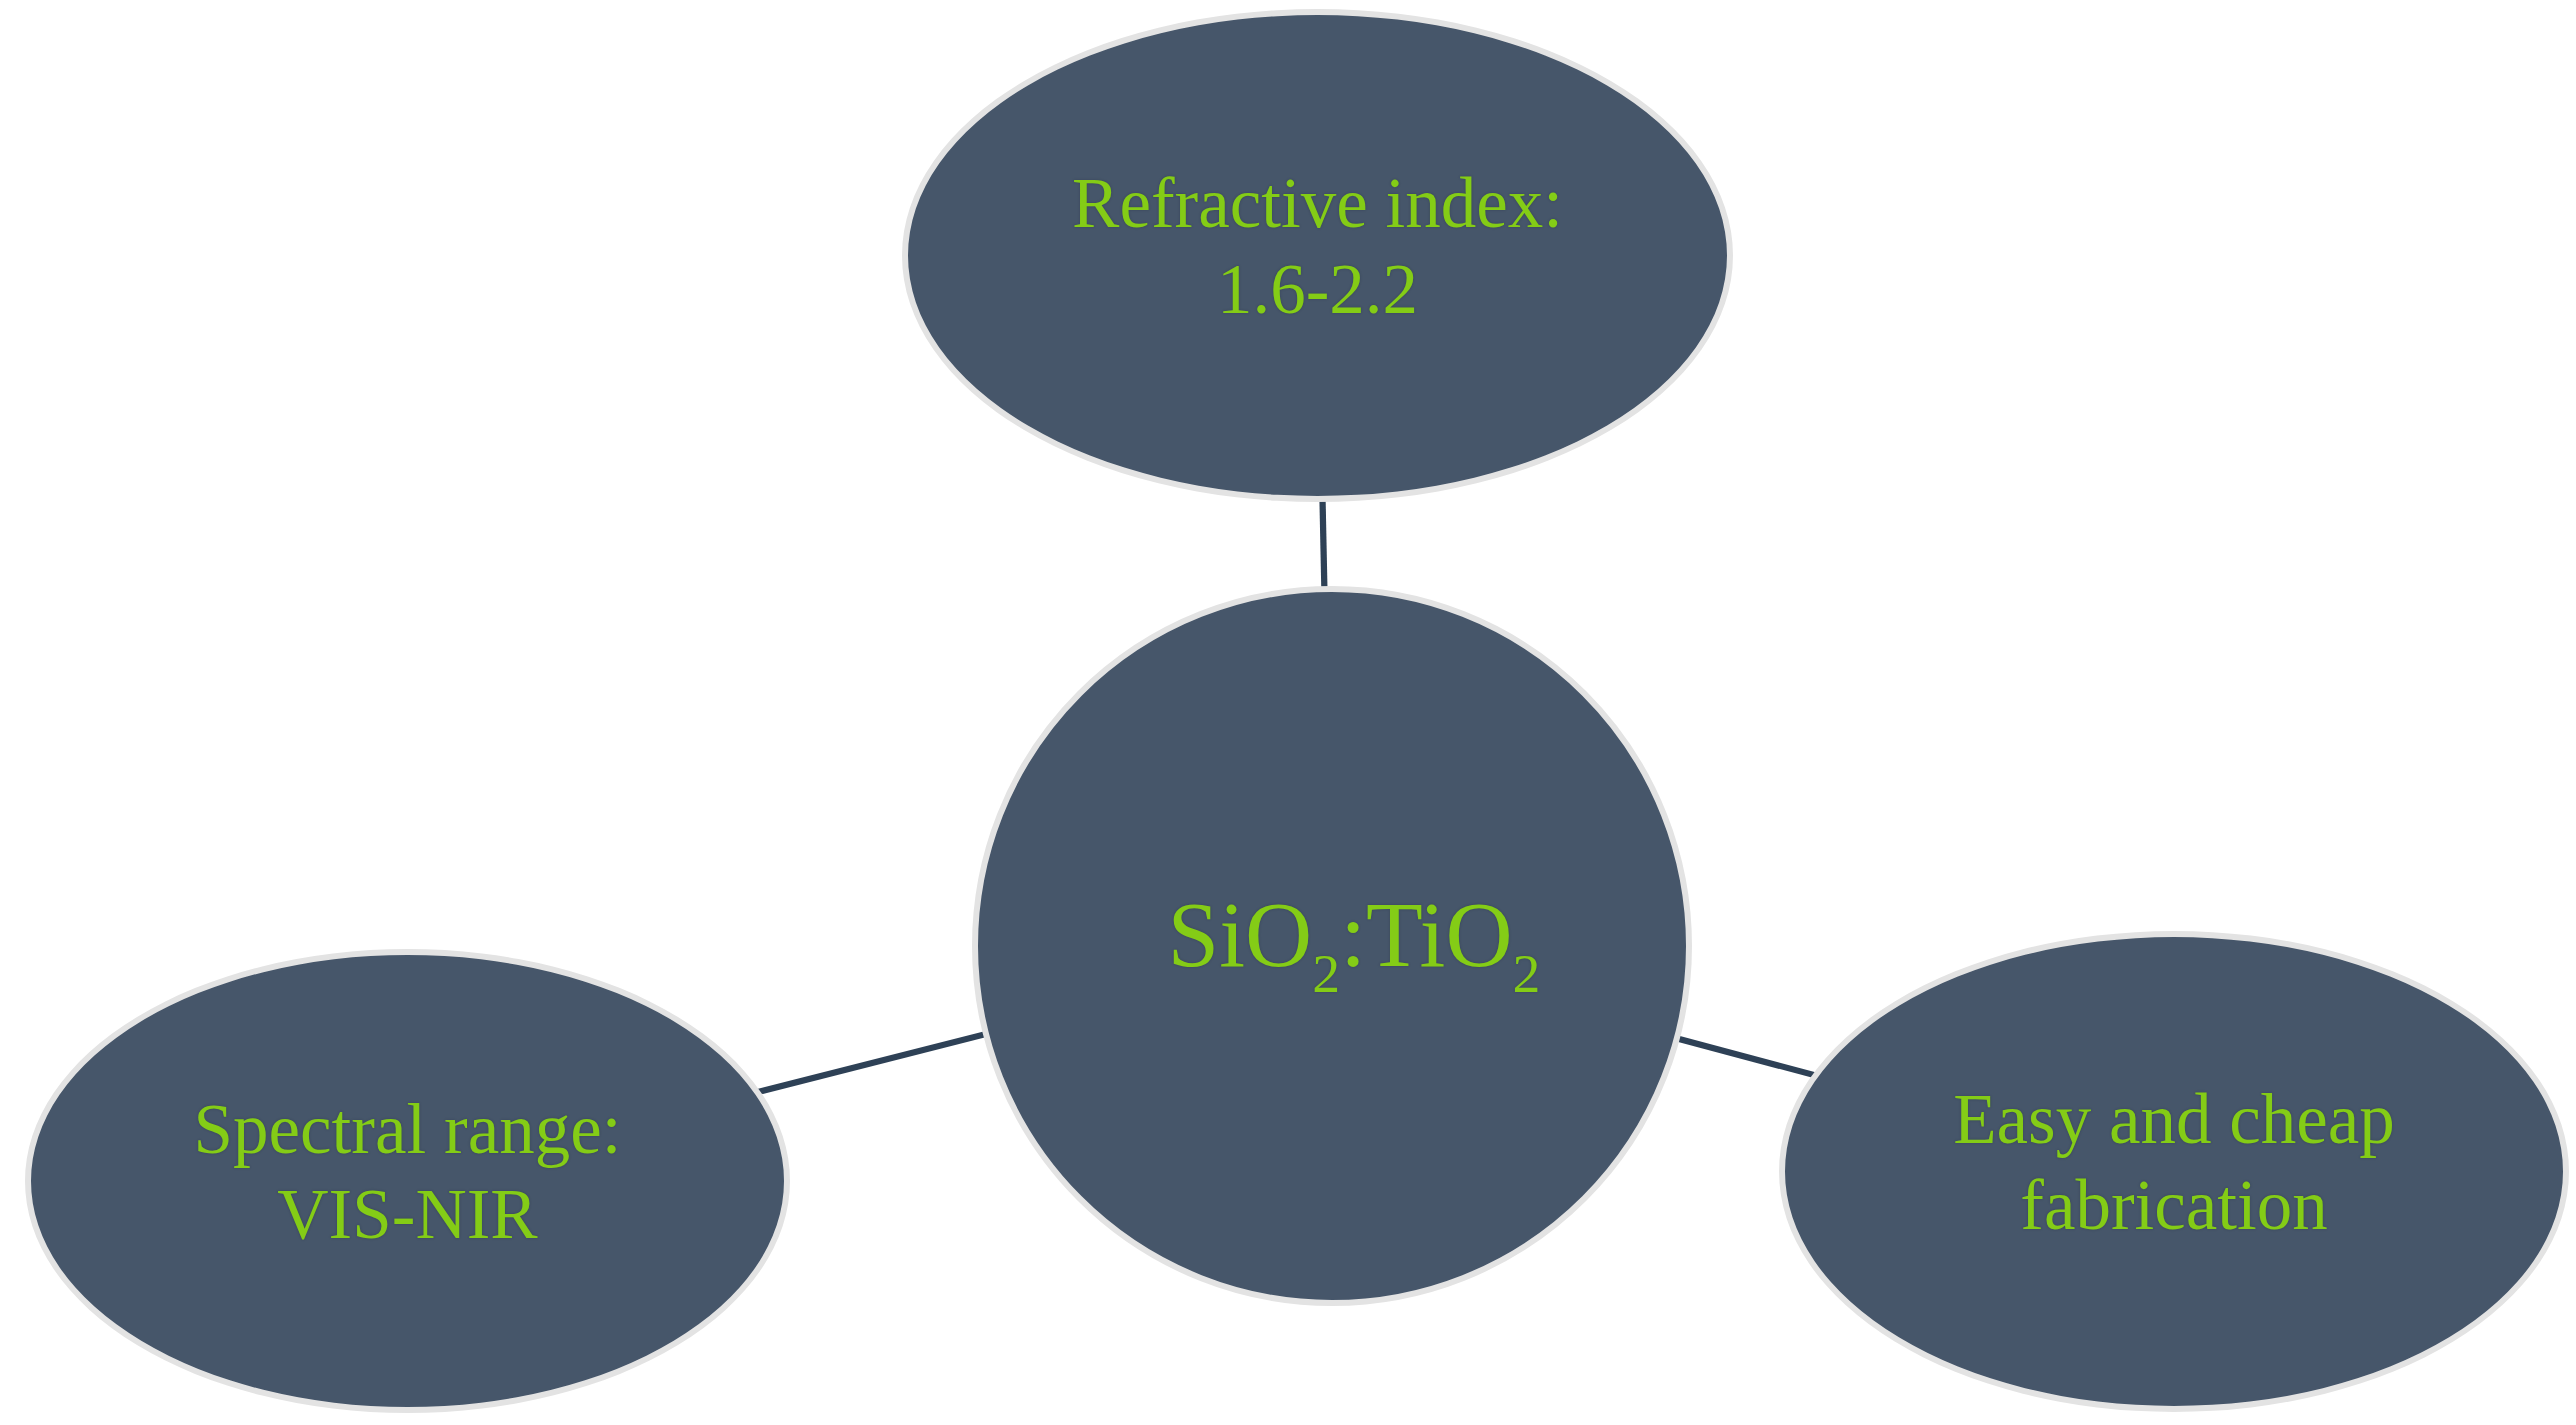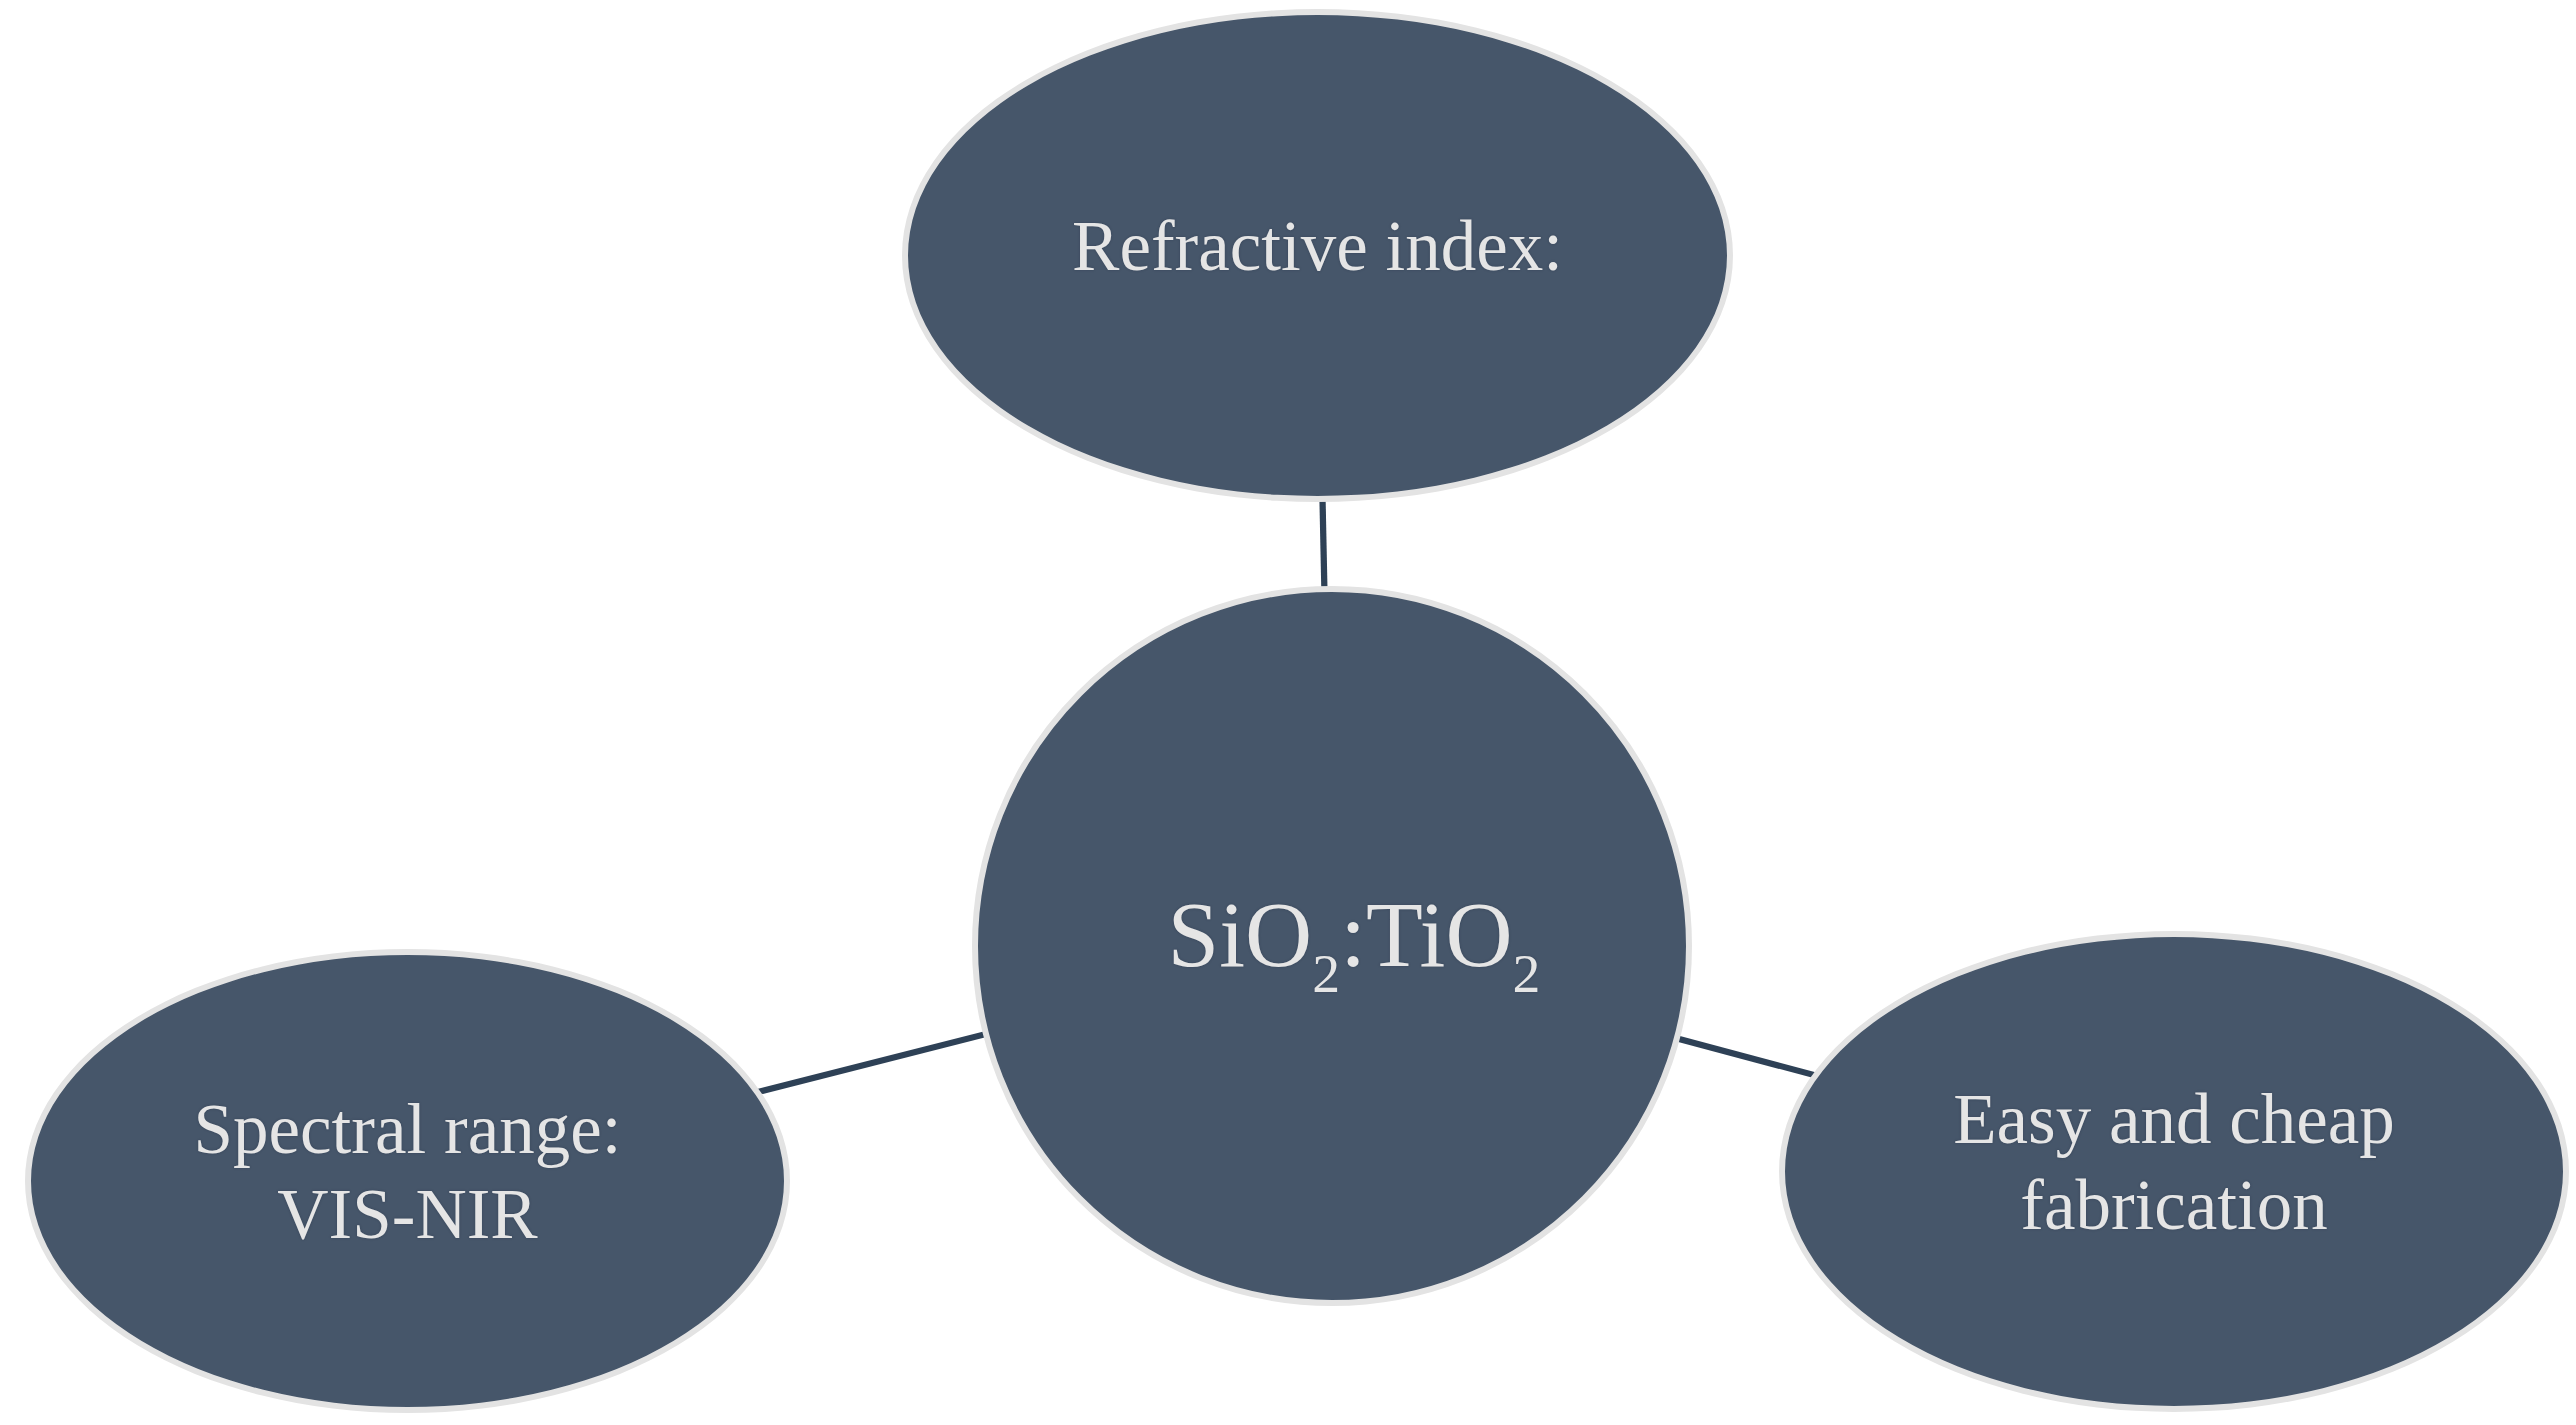--- a/index.html
+++ b/index.html
@@ -28,21 +28,21 @@
   .node{
     position:absolute;
     box-sizing:border-box;
     border-radius:50%;
     background:#46566a;
     border:6.3px solid #e3e3e3;
     display:flex;
     align-items:center;
     justify-content:center;
     text-align:center;
-    color:#e5e5e5;
+    color:#84cc16;
   }
   .node-top{    left:902px; top:9px;   width:831px; height:493px; }
   .node-center{ left:972px; top:586px;  width:720px; height:720px; }
   .node-left{   left:25px;   top:949px; width:765px; height:464px; }
   .node-right{  left:1779px; top:931px; width:790px; height:481px; }
   .label{
     font-size:71px;
     line-height:1.2;
     text-shadow:0 0 2.7px rgba(10,20,40,.25);
     transform:translateY(-9px);
@@ -68,20 +68,21 @@
 
   <svg class="connectors" viewBox="0 0 2884 1596" xmlns="http://www.w3.org/2000/svg">
     <line x1="1475" y1="286" x2="1491" y2="1059" stroke="#2e4156"></line>
     <line x1="456" y1="1322" x2="1491" y2="1059" stroke="#2e4156"></line>
     <line x1="2434" y1="1311" x2="1491" y2="1059" stroke="#2e4156"></line>
   </svg>
 
   <div class="node node-top">
     <div class="label">
       <span>Refractive index:</span><br>
+      <span>1.6-2.2</span>
     </div>
   </div>
 
   <div class="node node-center">
     <div class="formula">
       <span>SiO</span><sub>2</sub><span>:TiO</span><sub>2</sub>
     </div>
   </div>
 
   <div class="node node-left">

